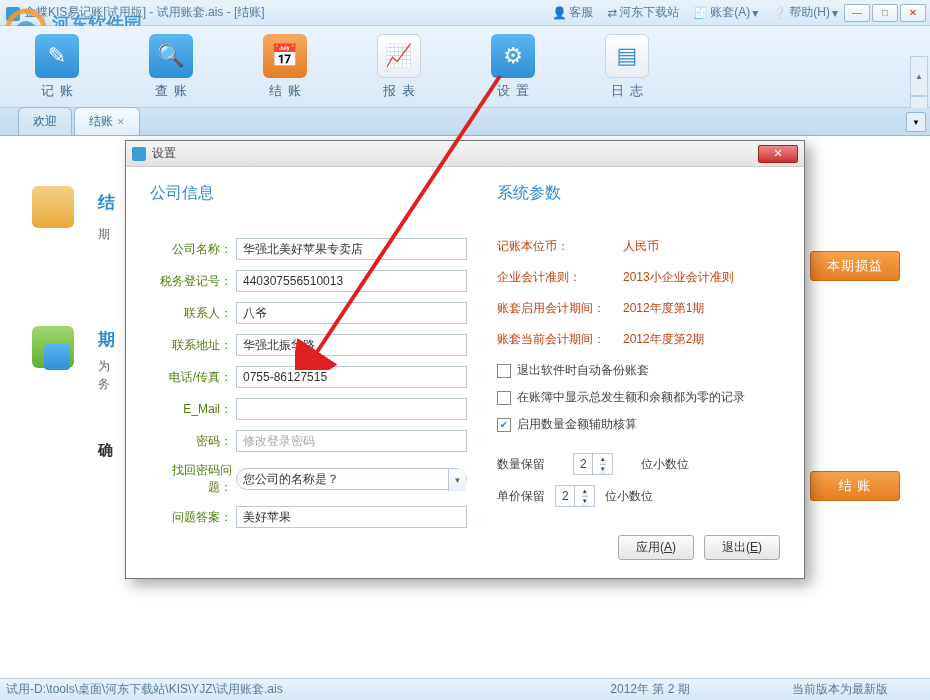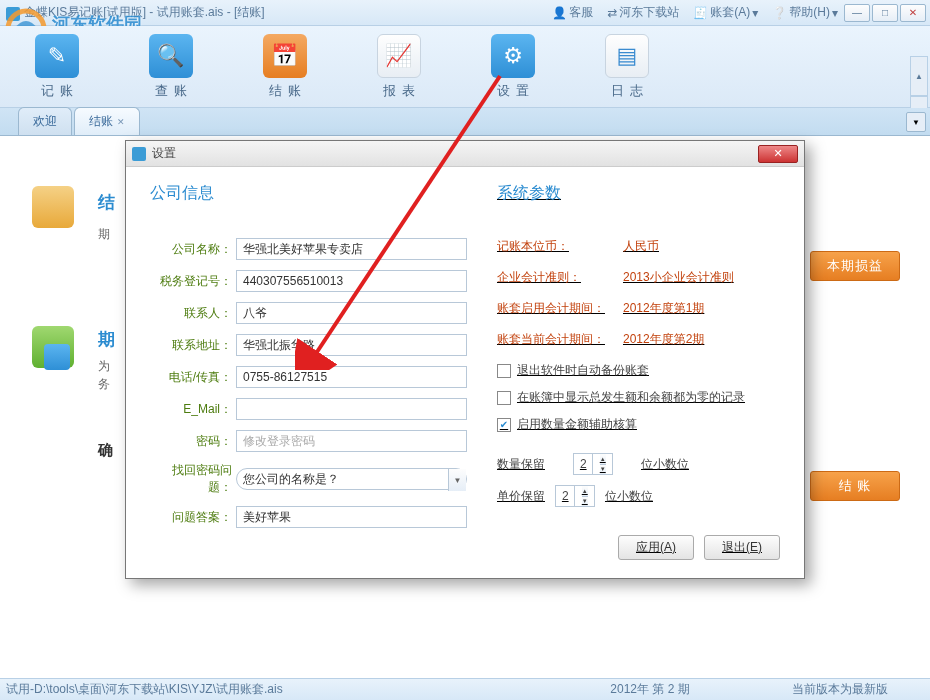--- a/index.html
+++ b/index.html
@@ -153,21 +153,21 @@
 .dialog-titlebar .dicon { width:14px; height:14px; background:#3b9cd6; border-radius:2px; margin-right:6px;}
 .dialog-title { flex:1; color:#444; }
 .dialog-close { width:40px; height:18px; background: linear-gradient(#e88,#c33); border:1px solid #922; border-radius:2px; color:#fff; display:flex; align-items:center; justify-content:center; cursor:pointer; font-size:11px;}
 .dialog-body {
   background:#fff;
   padding: 16px 24px 18px 24px;
   display:flex;
   gap: 30px;
 }
 .col-left { flex: 1.12; }
-.col-right { flex: 1; text-decoration: underline; }
+.col-right { flex: 1; }
 .section-title { color:#2a8bd0; font-size:16px; margin-bottom:34px; font-weight:500;}
 .form-row { display:flex; align-items:center; margin-bottom:10px; }
 .form-label { width:86px; text-align:right; color:#4d7c0f; padding-right:4px; font-size:12px;}
 .form-label::after { content:"："; }
 .form-input {
   flex:1; height:22px;
   border:1px solid #b8c8d8;
   padding: 2px 6px;
   font-size:12px;
   background:#fff;

